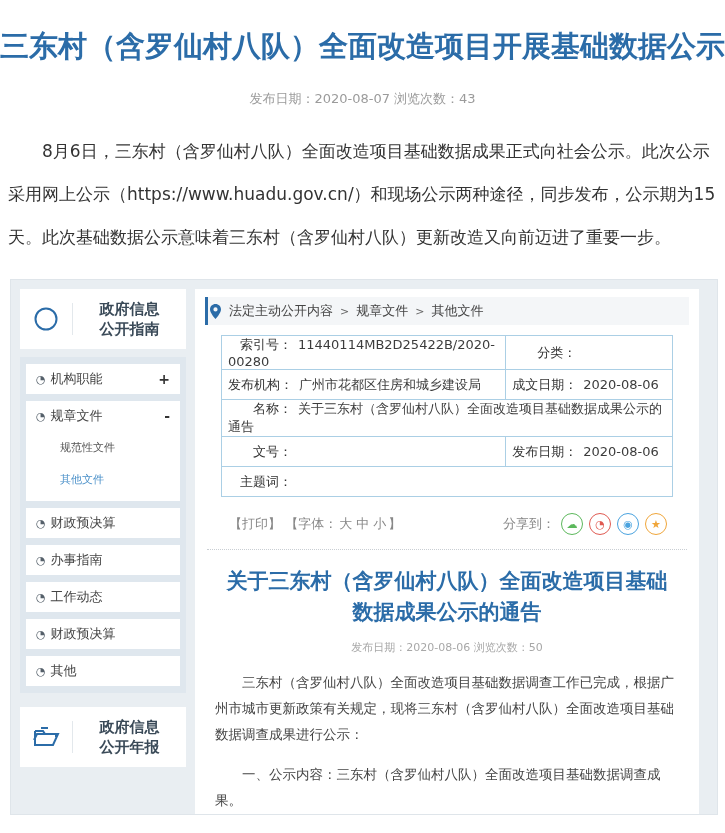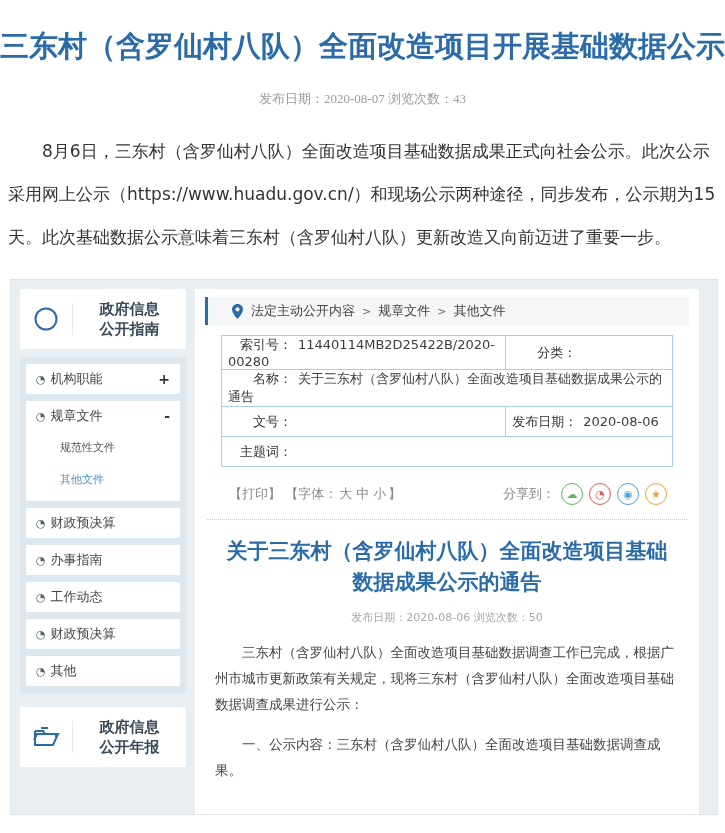--- a/index.html
+++ b/index.html
@@ -1,19 +1,19 @@
 <!DOCTYPE html>
 <html><head>
 <meta charset="utf-8">
 <style>
   html,body{margin:0;padding:0;background:#fff;}
   body{width:725px;font-family:"DejaVu Sans","Liberation Sans",sans-serif;color:#333;}
   
   .art-title{margin:26px 0 0;text-align:center;font-size:29px;line-height:40px;font-weight:bold;color:#2b6ca8;}
-  .art-meta{margin-top:24px;text-align:center;font-size:13px;color:#9b9b9b;font-family:Liberation Serif, serif;}
+  .art-meta{margin-top:24px;text-align:center;font-size:13px;color:#9b9b9b;}
   .art-intro{margin:22px 8px 20px;font-size:17px;line-height:43px;color:#333;text-indent:2em;}
   
   .embed{margin:0 7px 0 10px;height:536px;overflow:hidden;background:#e9eef2;border:1px solid #dfe5ea;box-sizing:border-box;display:flex;padding:9px 18px 0 9px;gap:9px;}
   .sidebar{width:166px;flex:none;}
   .side-card{background:#fff;display:flex;align-items:center;height:60px;margin-bottom:8px;}
   .side-card .ic{width:52px;display:flex;justify-content:center;align-items:center;border-right:1px solid #e3e8ec;height:32px;}
   .side-card .txt{flex:1;text-align:center;font-size:15px;font-weight:bold;color:#3a4a58;line-height:20px;}
   .side-card.active{background:linear-gradient(180deg,#4a86c2,#1d5897);height:50px;}
   .side-card.active .ic{border-right:1px solid rgba(255,255,255,.35);}
   .side-card.active .txt{color:#fff;}
@@ -22,21 +22,21 @@
   .menu-item:last-child{margin-bottom:0;}
   .menu-item .bullet{color:#55606a;font-size:11px;margin-right:5px;}
   .menu-item .lbl{flex:1;}
   .menu-item .tg{color:#333;font-weight:bold;font-size:14px;}
   .menu-group{background:#fff;margin-bottom:7px;padding-bottom:6px;}
   .menu-group .menu-item{margin-bottom:0;}
   .sub-item{height:32px;display:flex;align-items:center;padding-left:34px;font-size:11px;color:#555;cursor:pointer;}
   .sub-item.sel{color:#4a90c9;}
   
   .content{flex:1;background:#fff;padding:8px 10px 0;box-sizing:border-box;overflow:hidden;}
-  .crumbbar{background:#f4f6f8;border-left:3px solid #2b6ca8;height:28px;display:flex;align-items:center;padding-left:24px;font-size:13px;color:#444;}
+  .crumbbar{background:#f4f6f8;border-left:3px solid #2b6ca8;height:28px;display:flex;align-items:center;padding-left:2px;font-size:13px;color:#444;}
   .crumbbar .pin{margin-right:8px;display:flex;}
   .crumbbar a{color:#444;text-decoration:none;cursor:pointer;}
   .crumbbar .sep{margin:0 7px;color:#666;font-size:11px;}
   table.doc{border-collapse:collapse;margin:10px auto 8px;width:452px;font-size:13px;color:#3c3c3c;}
   table.doc td{border:1px solid #abcfe5;height:29px;padding:0 6px;}
   table.doc td.half-l{width:63%;}
   table.doc .k{display:inline-block;min-width:64px;text-align:right;margin-right:6px;color:#333;}
   table.doc td.center-k .k{text-align:right;}
   .toolbar{display:flex;justify-content:space-between;align-items:center;margin:16px 22px 0 24px;font-size:13px;color:#888;}
   .toolbar .left span{cursor:pointer;}
@@ -153,20 +153,24 @@
       <a>其他文件</a>
     </div>
 
     <table class="doc">
       <tbody>
           <tr>
         <td class="half-l"><span class="k">索引号：</span><span>11440114MB2D25422B/2020-00280</span></td>
         <td class="center-k"><span class="k">分类：</span><span></span></td>
       </tr>
       <tr>
+        <td><span class="k">发布机构：</span><span>广州市花都区住房和城乡建设局</span></td>
+        <td><span class="k">成文日期：</span><span>2020-08-06</span></td>
+      </tr>
+      <tr>
         <td colspan="2"><span class="k">名称：</span><span>关于三东村（含罗仙村八队）全面改造项目基础数据成果公示的通告</span></td>
       </tr>
       <tr>
         <td><span class="k">文号：</span><span></span></td>
         <td><span class="k">发布日期：</span><span>2020-08-06</span></td>
       </tr>
       <tr>
         <td colspan="2"><span class="k">主题词：</span><span></span></td>
       </tr>
     </tbody>

